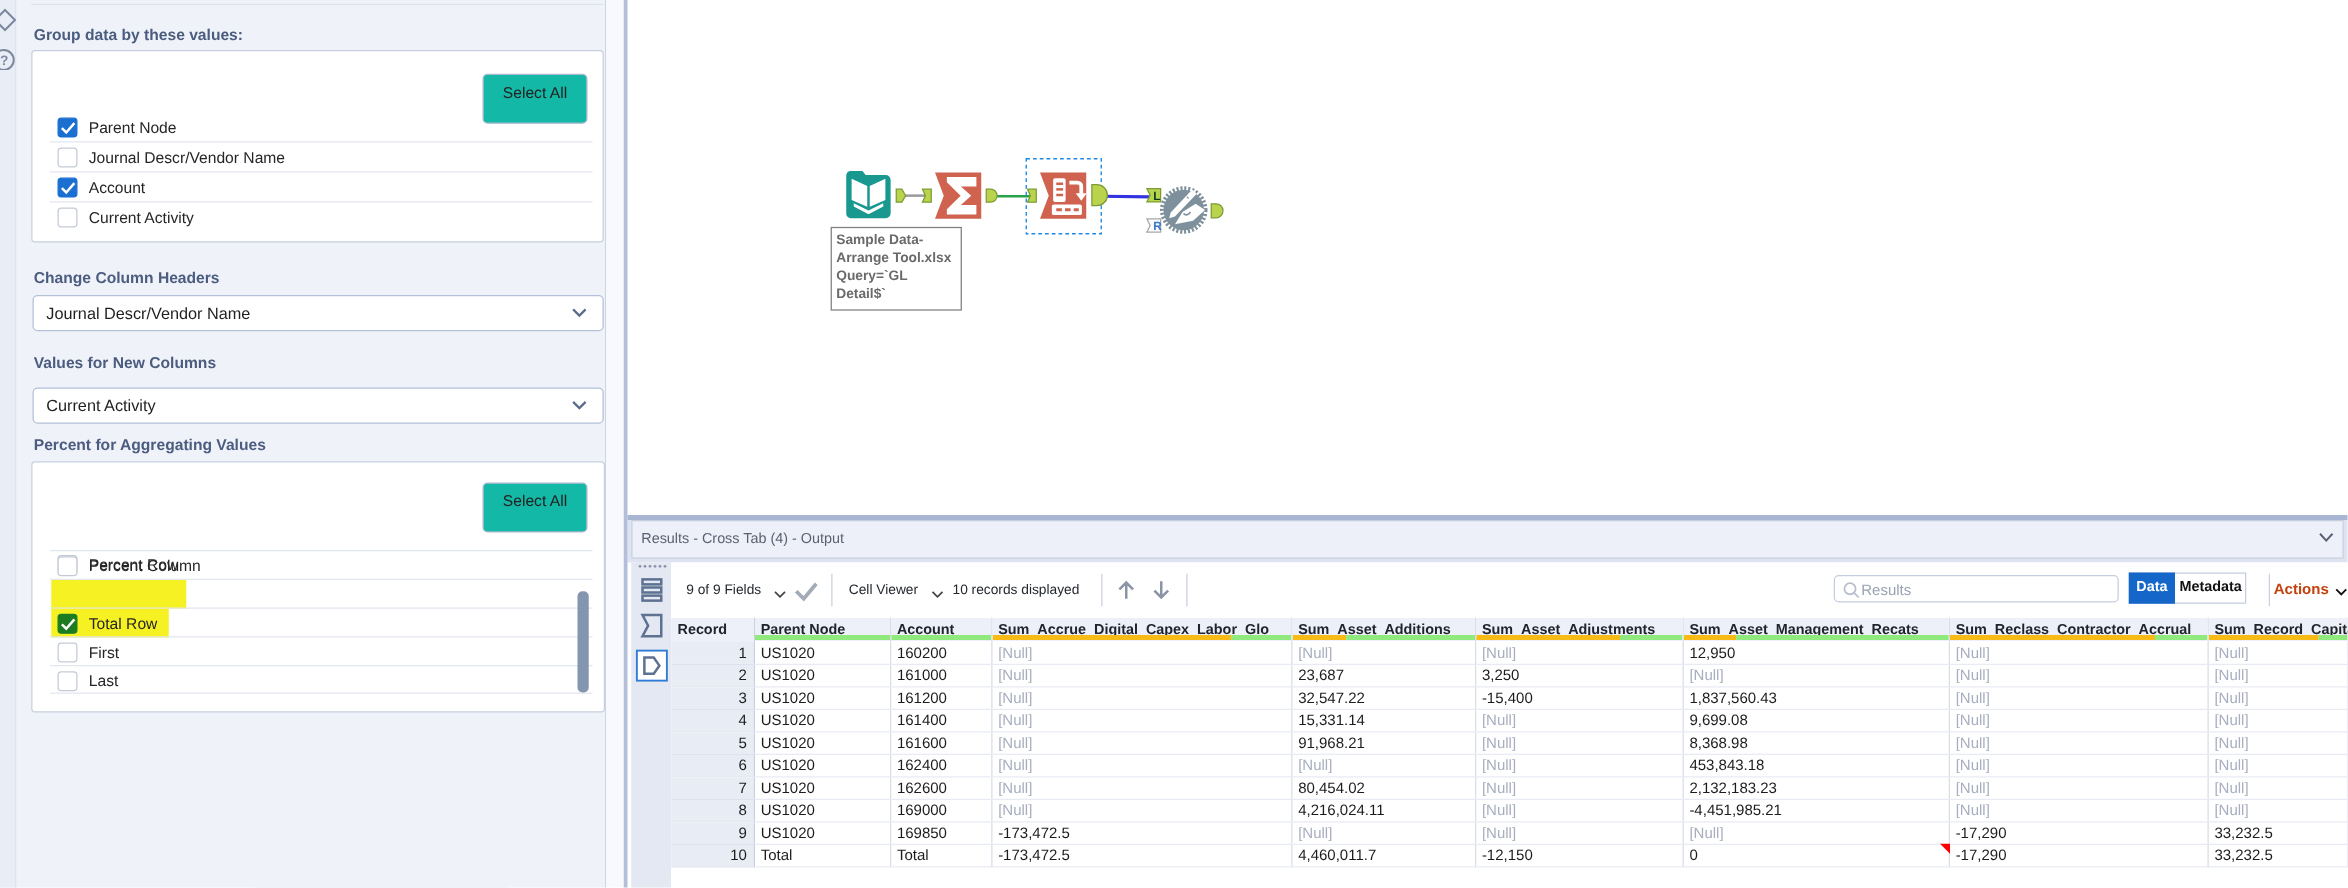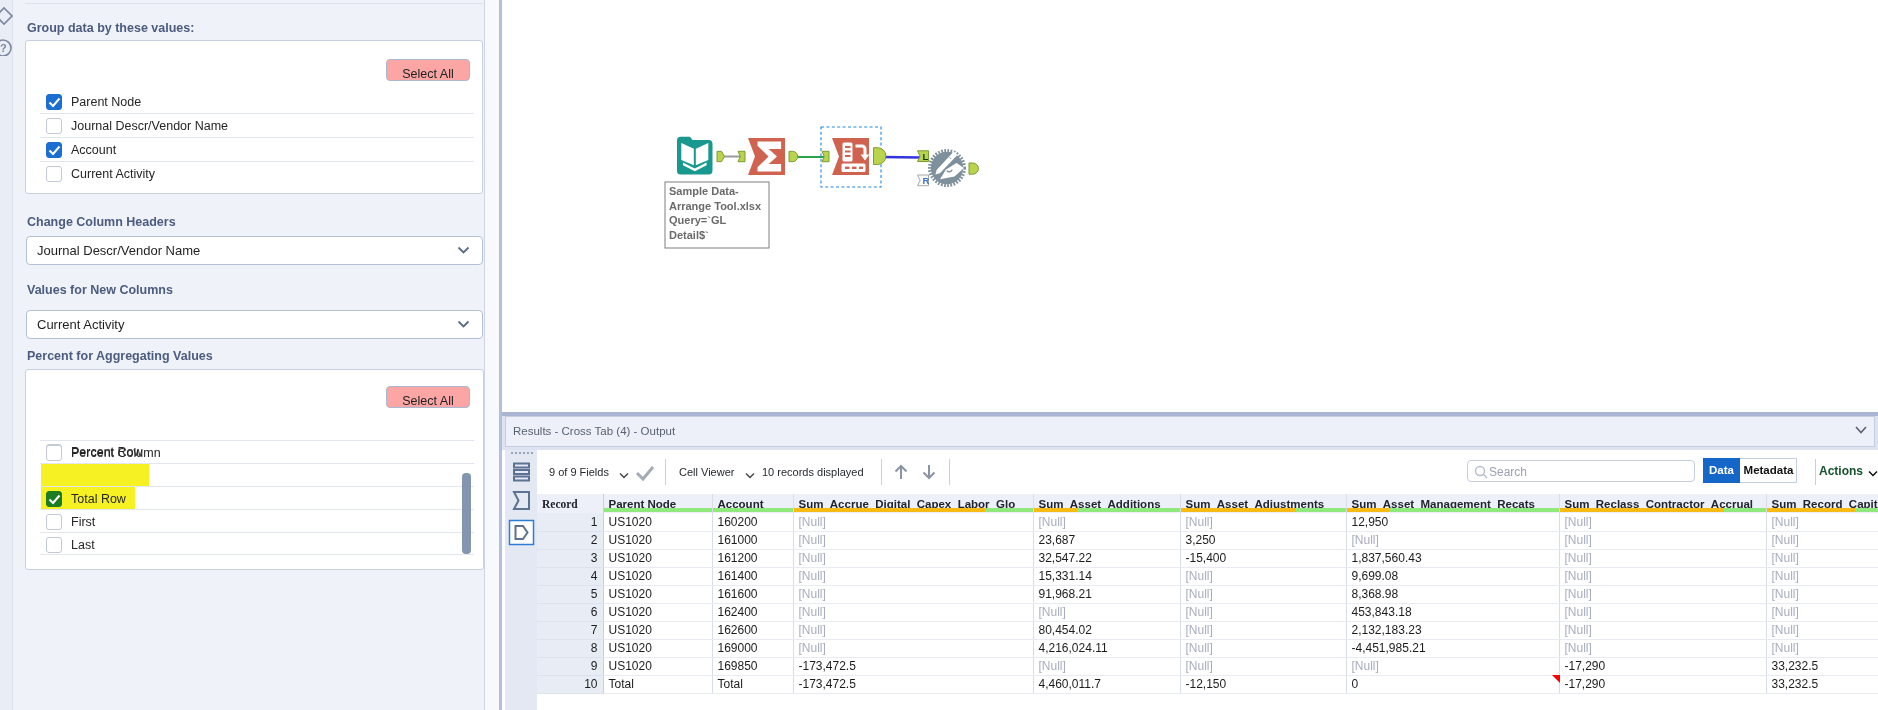--- a/index.html
+++ b/index.html
@@ -4,21 +4,21 @@
 <style>
   * { margin:0; padding:0; box-sizing:border-box; }
   html,body { width:1878px; height:710px; overflow:hidden; background:#fff;
     font-family:"Liberation Sans", sans-serif; }
   .abs { position:absolute; }
   
   #config { position:absolute; left:0; top:0; width:484px; height:710px; background:#eff2f9; }
   #strip { position:absolute; left:0; top:0; width:13px; height:710px; background:#e9edf5; border-right:1px solid #dfe3ee; }
   .sechead { position:absolute; color:#4b5c7f; font-weight:bold; font-size:12.5px; }
   .gbox { position:absolute; background:#fff; border:1px solid #c7cfe0; border-radius:3px; }
-  .selbtn { position:absolute; width:84px; height:22px; background:#fca5a5; border:1px solid #aab8d0; border-radius:4px;
+  .selbtn { position:absolute; width:84px; height:40px; background:#14b8a6; border:1px solid #aab8d0; border-radius:4px;
     font-size:12.5px; color:#222; text-align:center; line-height:28px; }
   .cbrow { position:absolute; left:21px; height:24px; width:440px; }
   .cb { position:absolute; left:25px; top:4px; width:16px; height:16px; border-radius:3px; border:1px solid #c3cad6; background:#fff; }
   .cb.blue { background:#1b6fd0; border-color:#1b6fd0; }
   .cb.green { background:#1b7c21; border-color:#1b7c21; }
   .cb svg { position:absolute; left:1px; top:2px; }
   .cblabel { position:absolute; left:50px; top:4px; font-size:12.5px; color:#262626; line-height:16px; }
   .rowsep { position:absolute; left:40px; width:434px; height:1px; background:#e2e6ef; }
   .ddl { position:absolute; left:26px; width:457px; height:29px; background:#fff; border:1px solid #b3c0d8; border-radius:4px;
     font-size:13px; color:#1f1f1f; line-height:27px; padding-left:10px; }
@@ -264,46 +264,46 @@
   <svg class="abs" style="left:419px; top:51px;" width="16" height="18" viewBox="0 0 16 18">
       <path d="M8 2 V15 M2.5 9.5 L8 15 L13.5 9.5" stroke="#8b94a5" stroke-width="2" fill="none"></path>
     </svg>
   <div class="tbsep" style="left:447px; top:47px;"></div>
 
   <div class="abs" style="left:965px; top:48px; width:228px; height:22px; background:#fff; border:1px solid #c5cede; border-radius:4px;">
     <svg class="abs" style="left:6px; top:4px;" width="14" height="14" viewBox="0 0 14 14">
         <circle cx="6" cy="6" r="4.5" fill="none" stroke="#b6bdcb" stroke-width="1.4"></circle>
         <line x1="9.5" y1="9.5" x2="13" y2="13" stroke="#b6bdcb" stroke-width="1.4"></line>
       </svg>
-    <div class="abs" style="left:21px; top:4px; font-size:12px; color:#9aa2b2;">Search</div>
+    <div class="abs" style="left:21px; top:4px; font-size:12px; color:#9aa2b2;">Results</div>
   </div>
   <div class="abs" style="left:1201px; top:46px; width:94px; height:25px; border:1px solid #c5cede; background:#fff;"></div>
   <div class="abs" style="left:1201px; top:46px; width:37px; height:25px; background:#1566c9; color:#fff; font-size:11.5px; font-weight:bold; text-align:center; line-height:25px;">Data</div>
   <div class="abs" style="left:1238px; top:46px; width:57px; height:25px; color:#111; font-size:11.5px; font-weight:bold; text-align:center; line-height:25px;">Metadata</div>
   <div class="tbsep" style="left:1313px; top:47px;"></div>
-  <div class="abs" style="left:1317px; top:52px; font-size:12px; font-weight:bold; color:#14532d;">Actions</div>
+  <div class="abs" style="left:1317px; top:52px; font-size:12px; font-weight:bold; color:#c2410c;">Actions</div>
   <svg class="abs" style="left:1366px; top:58px;" width="10" height="7" viewBox="0 0 10 7">
       <path d="M1 1.5 L5 5.5 L9 1.5" stroke="#111" stroke-width="1.5" fill="none"></path>
     </svg>
 
   <table id="tbl">
     <colgroup>
       <col style="width:66px">
         <col style="width:109px">
         <col style="width:81px">
         <col style="width:240px">
       <col style="width:147px">
         <col style="width:166px">
         <col style="width:213px">
         <col style="width:207px">
         <col style="width:112px">
     </colgroup>
     <tbody>
         <tr>
-      <th class="rec" style="padding-left:5px; text-align:left;font-family:Liberation Serif, serif;">Record</th>
+      <th class="rec" style="padding-left:5px; text-align:left;">Record</th>
       <th>Parent Node<div class="qbar">
               <div class="qg" style="width:100%"></div>
             </div></th>
       <th>Account<div class="qbar">
               <div class="qg" style="width:100%"></div>
             </div></th>
       <th>Sum_Accrue_Digital_Capex_Labor_Glo<div class="qbar">
               <div class="qy" style="width:80%"></div>
               <div class="qg" style="width:20%"></div>
             </div></th>

